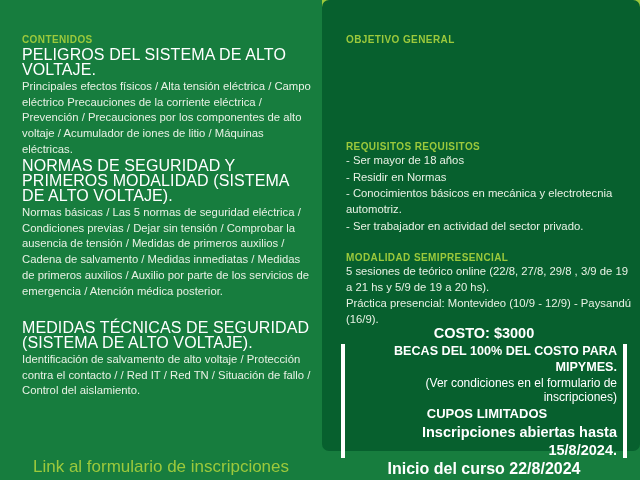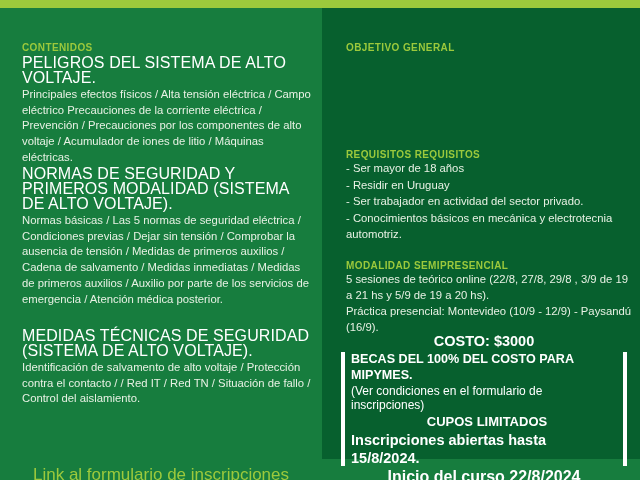--- a/index.html
+++ b/index.html
@@ -8,23 +8,23 @@
     width: 640px;
     height: 480px;
     overflow: hidden;
     font-family: "Liberation Sans", sans-serif;
     background: var(--left-bg, #177D3E);
   }
   .topbar {
     position: absolute; left: 0; top: 0; width: 640px; height: 8px;
     background: var(--accent, #9CC93C);
   }
-  .panel { position: absolute; top: 8px; height: 451px; }
+  .panel { position: absolute; top: 0; height: 451px; }
   .panel.left  { left: 0;   width: 322px; background: var(--left-bg, #177D3E); }
-  .panel.right { left: 322px; width: 318px; background: var(--right-bg, #07602E); }
+  .panel.right { left: 322px; width: 318px; background: var(--right-bg, #07602E); border-radius: 7px; }
 
   .kicker {
     font-size: 10px; font-weight: 700; letter-spacing: 0.4px;
     color: var(--accent, #9CC93C);
   }
   .sec { position: absolute; }
   .sec-heading {
     font-size: 16px; font-weight: 400; line-height: 15px;
     color: var(--heading-text, #FFFFFF); letter-spacing: 0.1px;
     margin-bottom: 2px;
@@ -54,21 +54,21 @@
   .r-objetivo  { top: 34px; }
   .r-requisitos{ top: 141px; }
   .r-modalidad { top: 252px; }
   .r-sec .sec-body, .r-sec .body-line { margin-top: 1px; }
 
   .cost-box {
     position: absolute; left: 19px; top: 344px; width: 286px; height: 114px;
     box-sizing: border-box;
     border-left: 4px solid #ffffff; border-right: 4px solid #ffffff;
     display: flex; flex-direction: column; align-items: center; justify-content: center;
-    text-align: left; color: #ffffff; gap: 1px;
+    text-align: right; color: #ffffff; gap: 1px;
     padding: 4px 6px;
   }
   .box-cost     { font-size: 14.5px; font-weight: 700; line-height: 18px; }
   .box-becas    { font-size: 12.6px; font-weight: 700; line-height: 16px; }
   .box-note     { font-size: 12px; line-height: 14px; }
   .box-cupos    { font-size: 13px;   font-weight: 700; line-height: 17px; margin-left: 6px; }
   .box-deadline { font-size: 14.5px; font-weight: 700; line-height: 18px; }
   .box-start    { font-size: 16px; font-weight: 700; line-height: 18px; }
 </style>
 </head>
@@ -101,23 +101,23 @@
   </div>
 
   <div class="panel right">
     <div class="sec r-sec r-objetivo">
       <div class="kicker">OBJETIVO GENERAL</div>
     </div>
 
     <div class="sec r-sec r-requisitos">
       <div class="kicker">REQUISITOS REQUISITOS</div>
       <div class="body-line">- Ser mayor de 18 años</div>
-      <div class="body-line">- Residir en Uruguay</div>
+      <div class="body-line">- Residir en Normas</div>
+      <div class="body-line">- Conocimientos básicos en  mecánica y electrotecnia automotriz.</div>
       <div class="body-line">- Ser trabajador en actividad del sector privado.</div>
-      <div class="body-line">- Conocimientos básicos en  mecánica y electrotecnia automotriz.</div>
     </div>
 
     <div class="sec r-sec r-modalidad">
       <div class="kicker">MODALIDAD SEMIPRESENCIAL</div>
       <div class="body-line">5 sesiones de teórico online (22/8, 27/8, 29/8 , 3/9 de 19 a 21 hs y 5/9 de 19 a 20 hs).</div>
       <div class="body-line">Práctica presencial: Montevideo (10/9  - 12/9) - Paysandú (16/9).</div>
     </div>
 
     <div class="cost-box">
       <div class="box-cost">COSTO: $3000</div>

